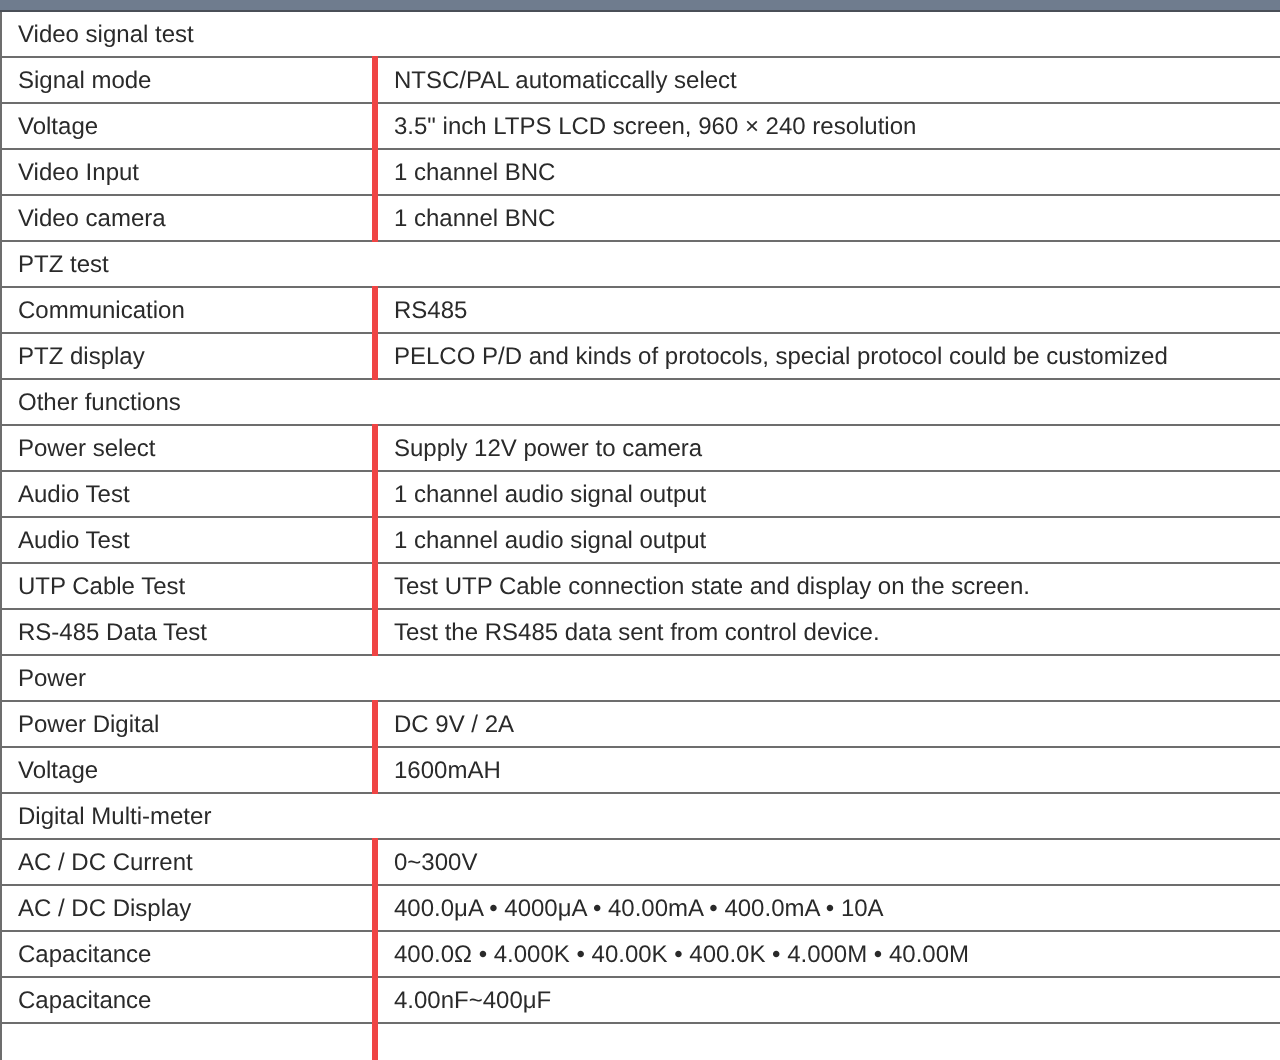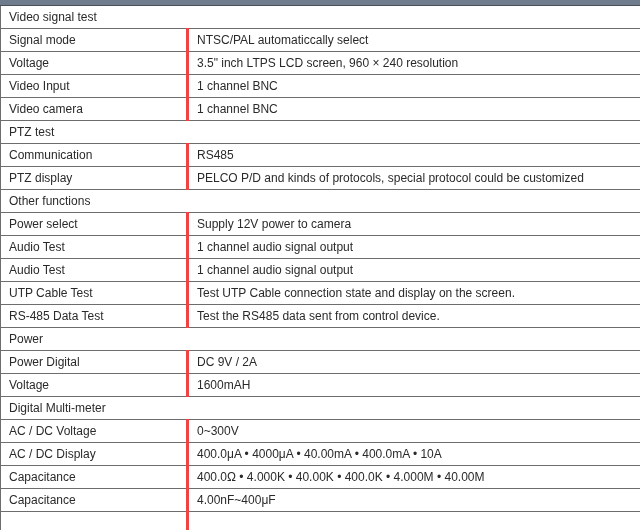--- a/index.html
+++ b/index.html
@@ -122,21 +122,21 @@
     </tr>
     <tr>
       <td class="key">Voltage</td>
       <td>1600mAH</td>
     </tr>
 
     <tr class="section">
       <td colspan="2">Digital Multi-meter</td>
     </tr>
     <tr>
-      <td class="key">AC / DC Voltage</td>
+      <td class="key">AC / DC Current</td>
       <td>0~300V</td>
     </tr>
     <tr>
       <td class="key">AC / DC Display</td>
       <td>400.0μA • 4000μA • 40.00mA • 400.0mA • 10A</td>
     </tr>
     <tr>
       <td class="key">Capacitance</td>
       <td>400.0Ω • 4.000K • 40.00K • 400.0K • 4.000M • 40.00M</td>
     </tr>

